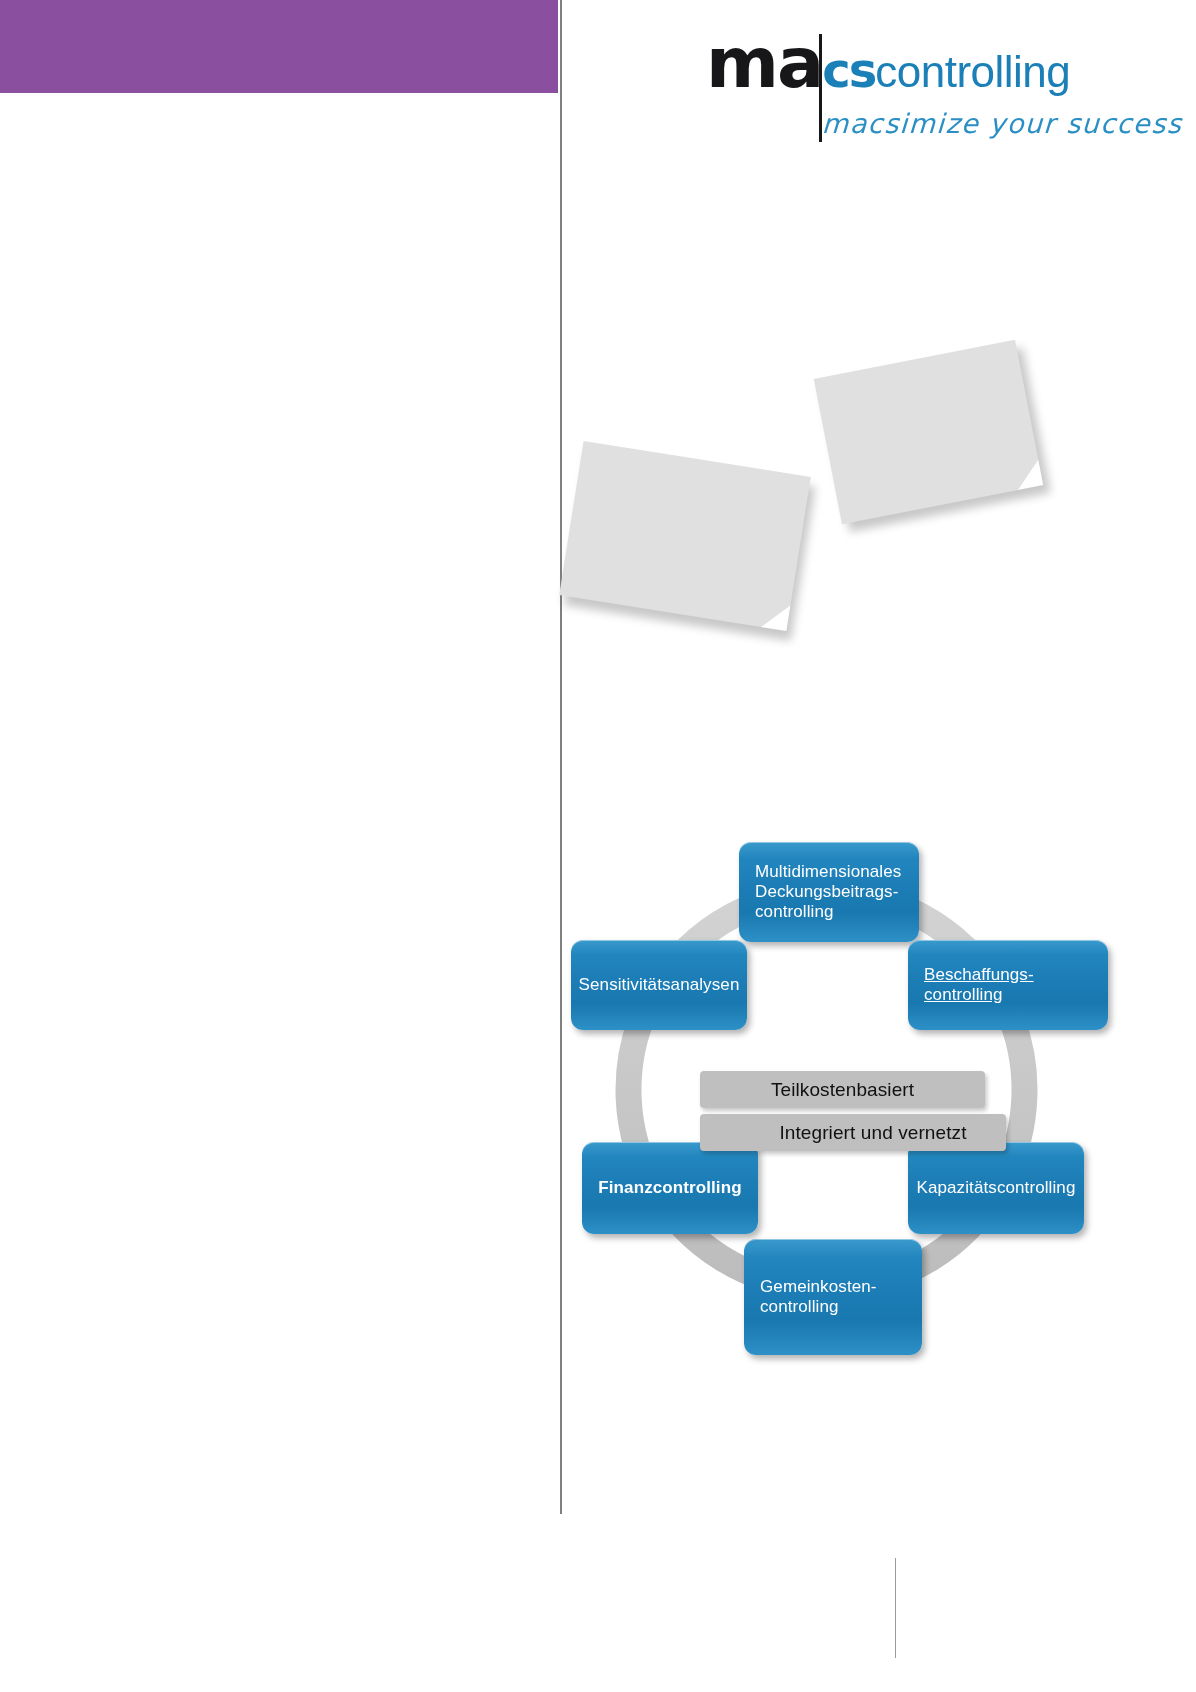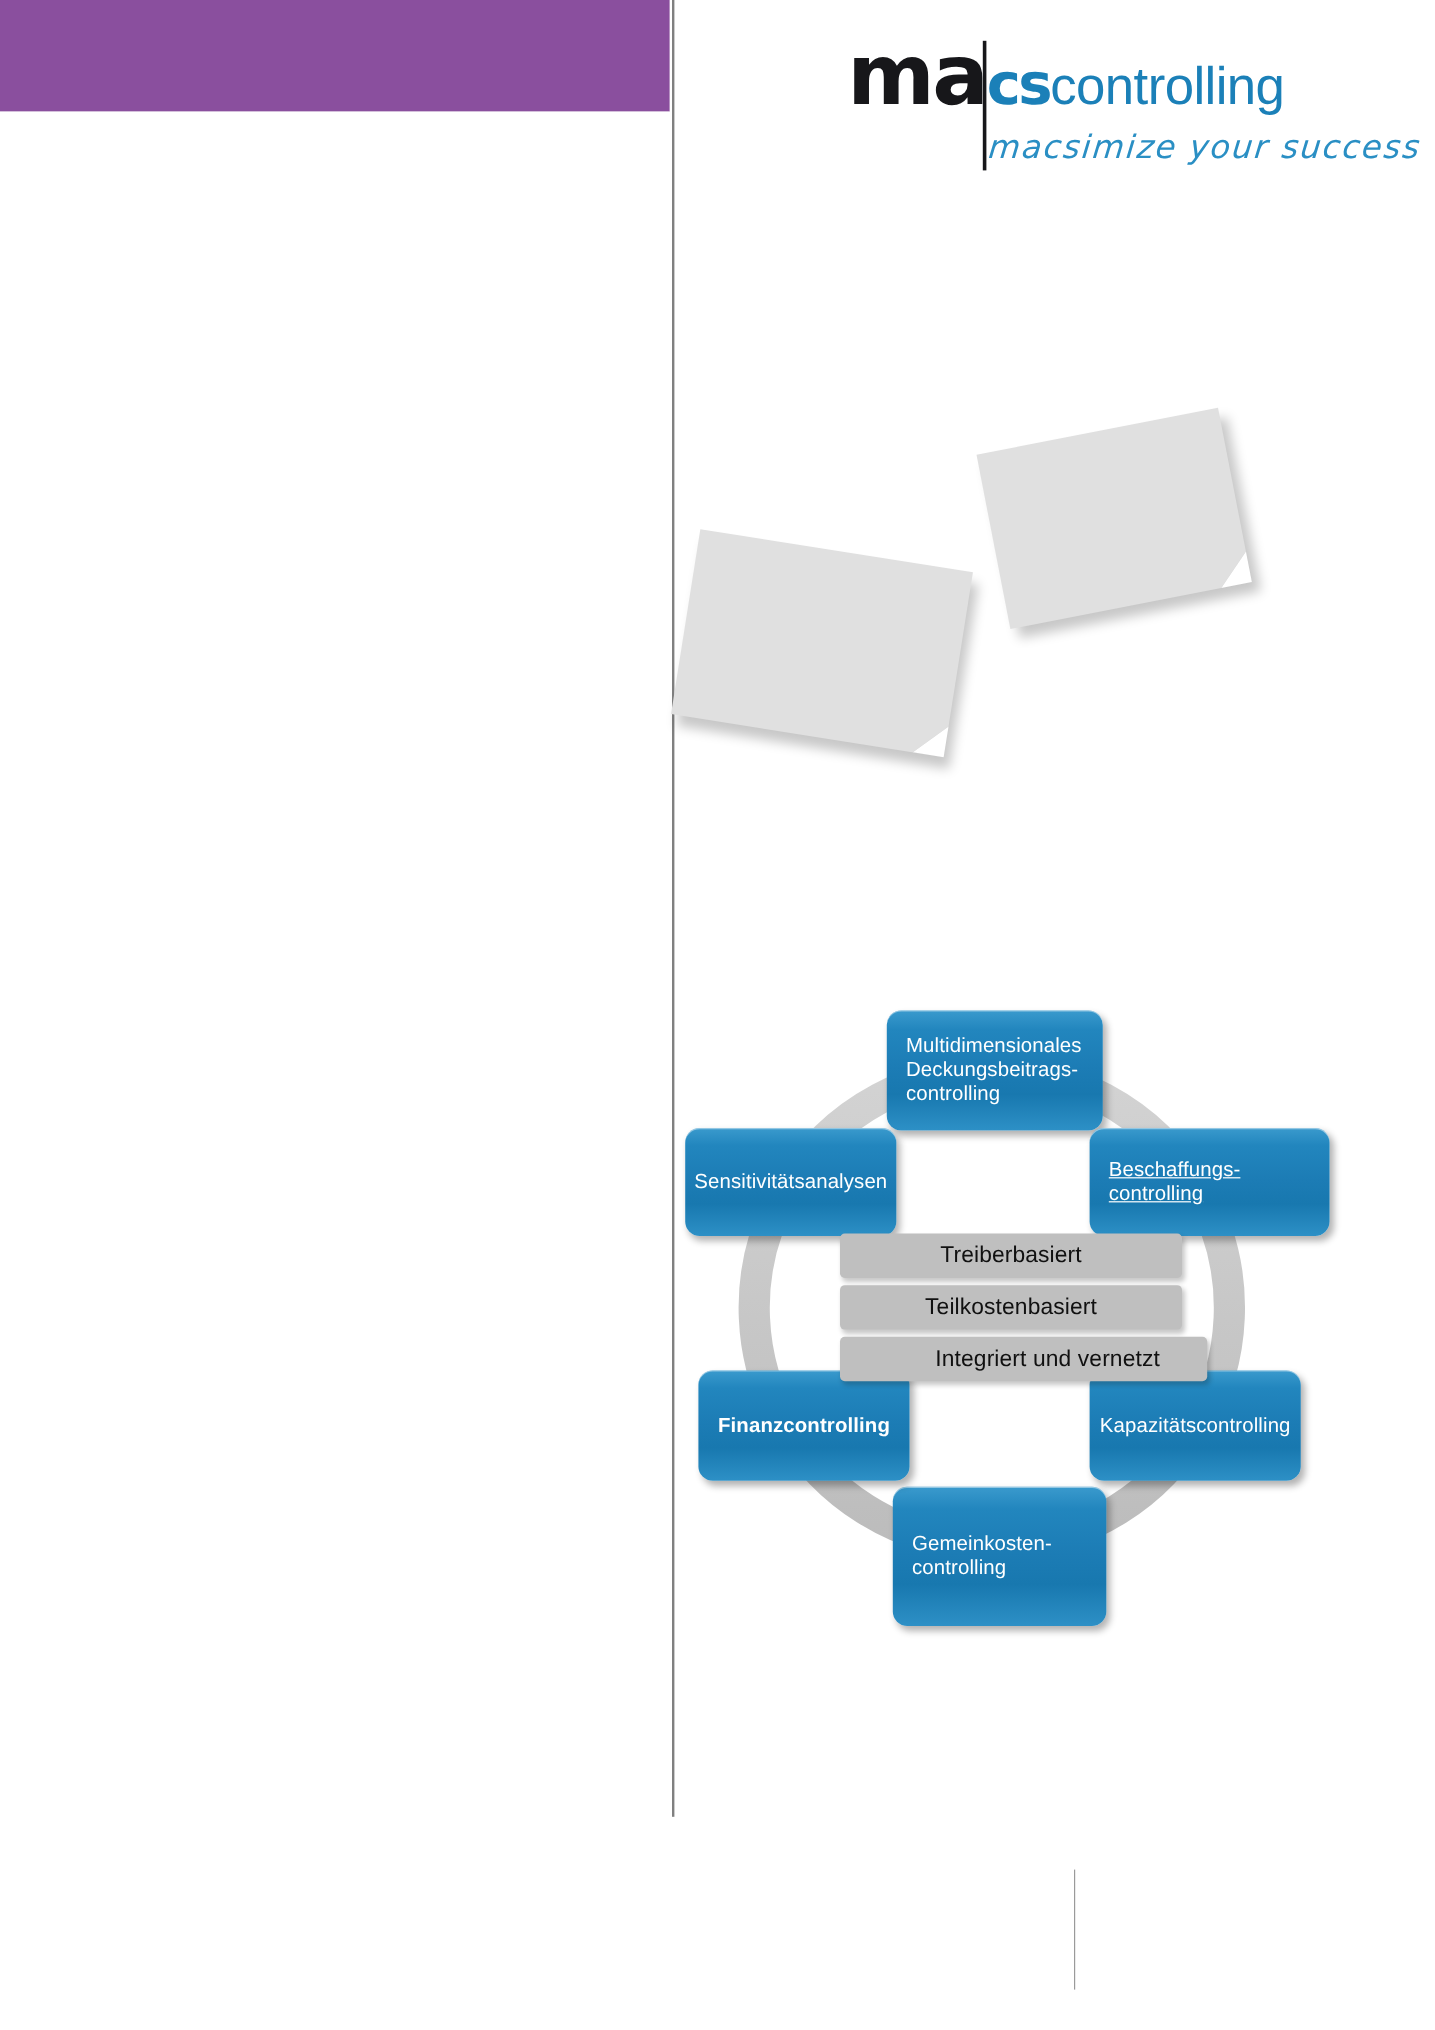--- a/index.html
+++ b/index.html
@@ -272,23 +272,20 @@
   <div class="node" id="node-bottom">
     <span>Gemeinkosten-controlling</span>
   </div>
   <div class="node" id="node-left-bot">
     <span>Finanzcontrolling</span>
   </div>
   <div class="node" id="node-left-top">
     <span>Sensitivitätsanalysen</span>
   </div>
 
-  <div class="center-bar" id="bar-1">
-    <span>Treiberbasiert</span>
-  </div>
   <div class="center-bar" id="bar-2">
     <span>Teilkostenbasiert</span>
   </div>
   <div class="center-bar" id="bar-3">
     <span>Integriert und vernetzt</span>
   </div>
 
 </div>
 
 <div id="footer-rule"></div>

